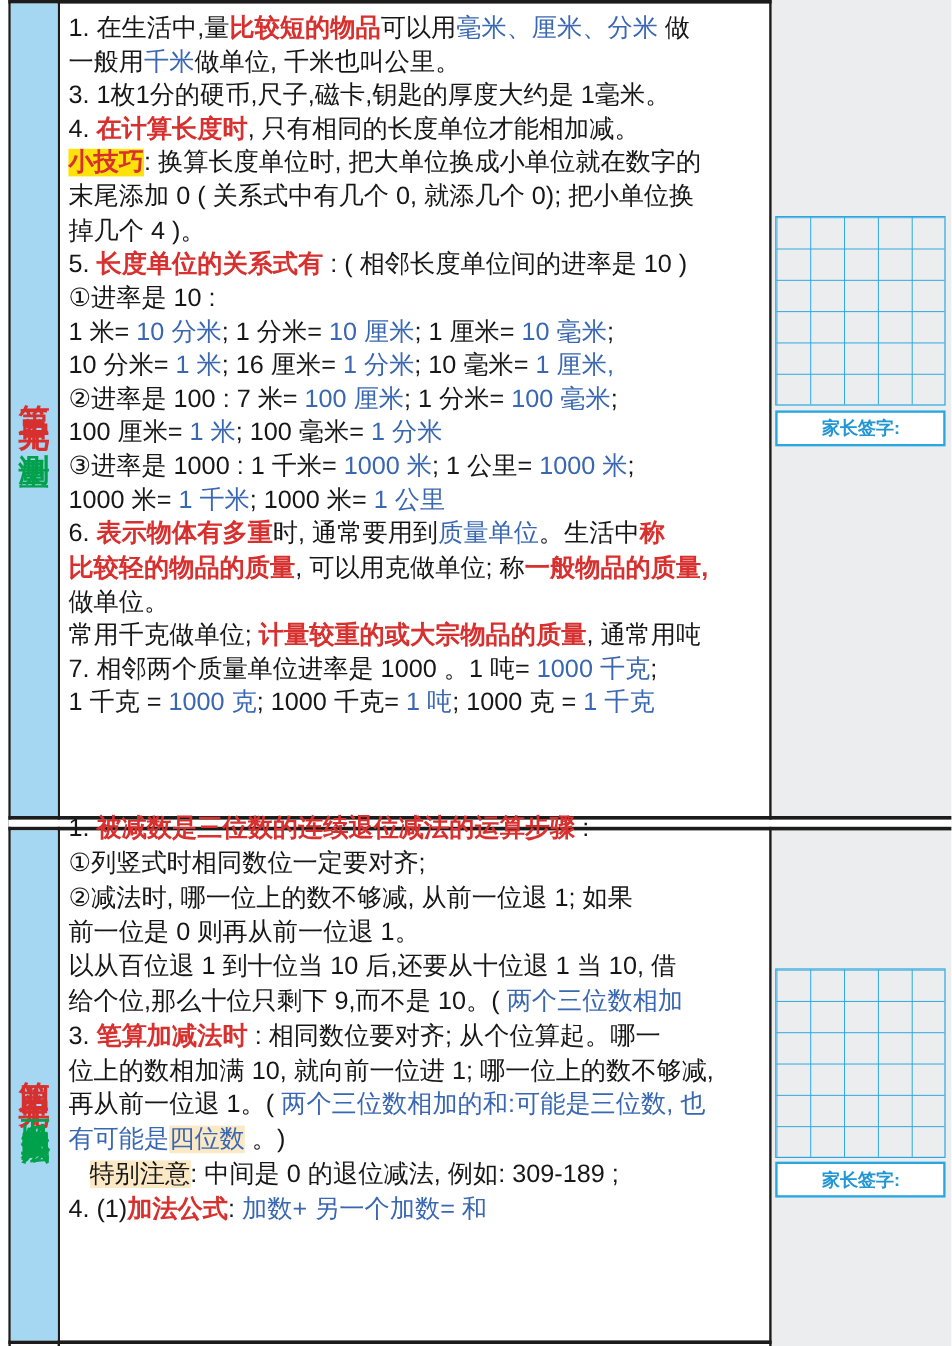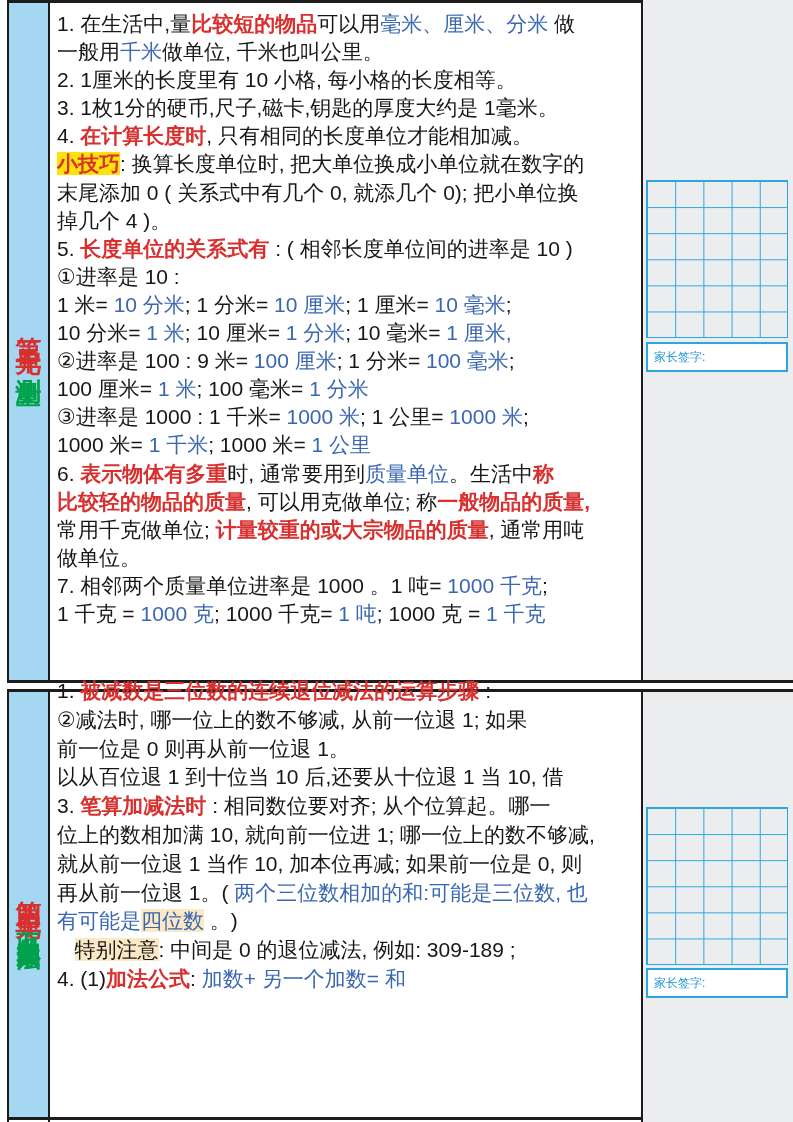--- a/index.html
+++ b/index.html
@@ -40,21 +40,21 @@
   
   #side-panel{position:absolute;left:643px;top:0;width:150px;height:1122px;background:var(--panel-bg);}
   .practice-grid{position:absolute;left:646px;width:142px;height:158px;
     border:1px solid var(--grid-line);box-sizing:border-box;
     background-image:linear-gradient(to right,var(--grid-line) 1px,transparent 1px),
                      linear-gradient(to bottom,var(--grid-line) 1px,transparent 1px);
     background-size:28.2px 26.1px;}
   .sign-box{position:absolute;left:646px;width:142px;height:30px;background:#fff;
     border:2px solid var(--grid-line);box-sizing:border-box;
     display:flex;align-items:center;padding-left:6px;}
-  .sign-box span{color:var(--sign-blue);font-size:12px;font-weight:normal;}
+  .sign-box span{color:var(--sign-blue);font-size:15px;font-weight:bold;margin-left:31px;}
 
   .gap-strip{position:absolute;left:7px;width:786px;background:#fff;}
 </style>
 </head>
 <body>
 
 <div id="page">
 
   <div id="side-panel"></div>
 
@@ -65,64 +65,64 @@
   <div class="hline" style="left:7px;top:1117px;width:636px;"></div>
 
   <div class="sidebar" style="top:3px;height:678px;">
     <span class="vtext unit-title">第三单元</span>
     <span class="vtext unit-subtitle">测量</span>
   </div>
 
   <div id="content-unit3" class="content">
       <div class="line"><span class="seg-k">1. 在生活中,量</span><span class="seg-r">比较短的物品</span><span class="seg-k">可以用</span><span class="seg-b">毫米、厘米、分米</span><span class="seg-k"> 做</span></div>
       <div class="line"><span class="seg-k">一般用</span><span class="seg-b">千米</span><span class="seg-k">做单位, 千米也叫公里。</span></div>
-      <div class="line"><span class="seg-k">2. 1厘米的长度里有 10 小格, 每小格的长度相等。</span></div>
       <div class="line"><span class="seg-k">3. 1枚1分的硬币,尺子,磁卡,钥匙的厚度大约是 1毫米。</span></div>
       <div class="line"><span class="seg-k">4. </span><span class="seg-r">在计算长度时</span><span class="seg-k">, 只有相同的长度单位才能相加减。</span></div>
       <div class="line"><span class="seg-r hl-y">小技巧</span><span class="seg-k">: 换算长度单位时, 把大单位换成小单位就在数字的</span></div>
       <div class="line"><span class="seg-k">末尾添加 0 ( 关系式中有几个 0, 就添几个 0); 把小单位换</span></div>
       <div class="line"><span class="seg-k">掉几个 4 )。</span></div>
       <div class="line"><span class="seg-k">5. </span><span class="seg-r">长度单位的关系式有</span><span class="seg-k"> : ( 相邻长度单位间的进率是 10 )</span></div>
       <div class="line"><span class="seg-k">①进率是 10 :</span></div>
       <div class="line"><span class="seg-k">1 米= </span><span class="seg-b">10 分米</span><span class="seg-k">; 1 分米= </span><span class="seg-b">10 厘米</span><span class="seg-k">; 1 厘米= </span><span class="seg-b">10 毫米</span><span class="seg-k">;</span></div>
-      <div class="line"><span class="seg-k">10 分米= </span><span class="seg-b">1 米</span><span class="seg-k">; 10 厘米= </span><span class="seg-b">1 分米</span><span class="seg-k">; 10 毫米= </span><span class="seg-b">1 厘米,</span></div>
-      <div class="line"><span class="seg-k">②进率是 100 : 9 米= </span><span class="seg-b">100 厘米</span><span class="seg-k">; 1 分米= </span><span class="seg-b">100 毫米</span><span class="seg-k">;</span></div>
+      <div class="line"><span class="seg-k">10 分米= </span><span class="seg-b">1 米</span><span class="seg-k">; 16 厘米= </span><span class="seg-b">1 分米</span><span class="seg-k">; 10 毫米= </span><span class="seg-b">1 厘米,</span></div>
+      <div class="line"><span class="seg-k">②进率是 100 : 7 米= </span><span class="seg-b">100 厘米</span><span class="seg-k">; 1 分米= </span><span class="seg-b">100 毫米</span><span class="seg-k">;</span></div>
       <div class="line"><span class="seg-k">100 厘米= </span><span class="seg-b">1 米</span><span class="seg-k">; 100 毫米= </span><span class="seg-b">1 分米</span></div>
       <div class="line"><span class="seg-k">③进率是 1000 : 1 千米= </span><span class="seg-b">1000 米</span><span class="seg-k">; 1 公里= </span><span class="seg-b">1000 米</span><span class="seg-k">;</span></div>
       <div class="line"><span class="seg-k">1000 米= </span><span class="seg-b">1 千米</span><span class="seg-k">; 1000 米= </span><span class="seg-b">1 公里</span></div>
       <div class="line"><span class="seg-k">6. </span><span class="seg-r">表示物体有多重</span><span class="seg-k">时, 通常要用到</span><span class="seg-b">质量单位</span><span class="seg-k">。生活中</span><span class="seg-r">称</span></div>
       <div class="line"><span class="seg-r">比较轻的物品的质量</span><span class="seg-k">, 可以用克做单位; 称</span><span class="seg-r">一般物品的质量,</span></div>
+      <div class="line"><span class="seg-k">做单位。</span></div>
       <div class="line"><span class="seg-k">常用千克做单位; </span><span class="seg-r">计量较重的或大宗物品的质量</span><span class="seg-k">, 通常用吨</span></div>
-      <div class="line"><span class="seg-k">做单位。</span></div>
       <div class="line"><span class="seg-k">7. 相邻两个质量单位进率是 1000 。1 吨= </span><span class="seg-b">1000 千克</span><span class="seg-k">;</span></div>
       <div class="line"><span class="seg-k">1 千克 = </span><span class="seg-b">1000 克</span><span class="seg-k">; 1000 千克= </span><span class="seg-b">1 吨</span><span class="seg-k">; 1000 克 = </span><span class="seg-b">1 千克</span></div>
     </div>
 
   <div class="practice-grid" style="top:180px;"></div>
   <div class="sign-box" style="top:342px;">
     <span>家长签字:</span>
   </div>
 
   <div class="gap-strip" style="top:683px;height:6px;"></div>
   <div class="hline" style="left:7px;top:680px;width:786px;"></div>
   <div class="hline" style="left:7px;top:689px;width:786px;"></div>
 
   <div class="sidebar" style="top:692px;height:425px;">
     <span class="vtext unit-title">第四单元</span>
     <span class="vtext unit-subtitle" style="margin-top:14px;font-size:24px;line-height:34px;letter-spacing:2px;">万以内的加减法二</span>
   </div>
 
   <div id="content-unit4" class="content">
       <div class="line"><span class="seg-k">1. </span><span class="seg-r">被减数是三位数的连续退位减法的运算步骤</span><span class="seg-k"> :</span></div>
+      <div class="line"><span class="seg-k">①列竖式时相同数位一定要对齐;</span></div>
       <div class="line"><span class="seg-k">②减法时, 哪一位上的数不够减, 从前一位退 1; 如果</span></div>
       <div class="line"><span class="seg-k">前一位是 0 则再从前一位退 1。</span></div>
       <div class="line"><span class="seg-k">以从百位退 1 到十位当 10 后,还要从十位退 1 当 10, 借</span></div>
+      <div class="line"><span class="seg-k">给个位,那么十位只剩下 9,而不是 10。( </span><span class="seg-b">两个三位数相加</span></div>
       <div class="line"><span class="seg-k">3. </span><span class="seg-r">笔算加减法时</span><span class="seg-k"> : 相同数位要对齐; 从个位算起。哪一</span></div>
       <div class="line"><span class="seg-k">位上的数相加满 10, 就向前一位进 1; 哪一位上的数不够减,</span></div>
-      <div class="line"><span class="seg-k">就从前一位退 1 当作 10, 加本位再减; 如果前一位是 0, 则</span></div>
       <div class="line"><span class="seg-k">再从前一位退 1。( </span><span class="seg-b">两个三位数相加的和:可能是三位数, 也</span></div>
       <div class="line"><span class="seg-b">有可能是</span><span class="seg-b hl-p">四位数</span><span class="seg-k"> 。)</span></div>
       <div class="line"><span class="seg-k">   </span><span class="seg-k hl-p">特别注意</span><span class="seg-k">: 中间是 0 的退位减法, 例如: 309-189 ;</span></div>
       <div class="line"><span class="seg-k">4. (1)</span><span class="seg-r">加法公式</span><span class="seg-k">: </span><span class="seg-b">加数+ 另一个加数= 和</span></div>
     </div>
 
   <div class="practice-grid" style="top:807px;"></div>
   <div class="sign-box" style="top:968px;">
     <span>家长签字:</span>
   </div>

